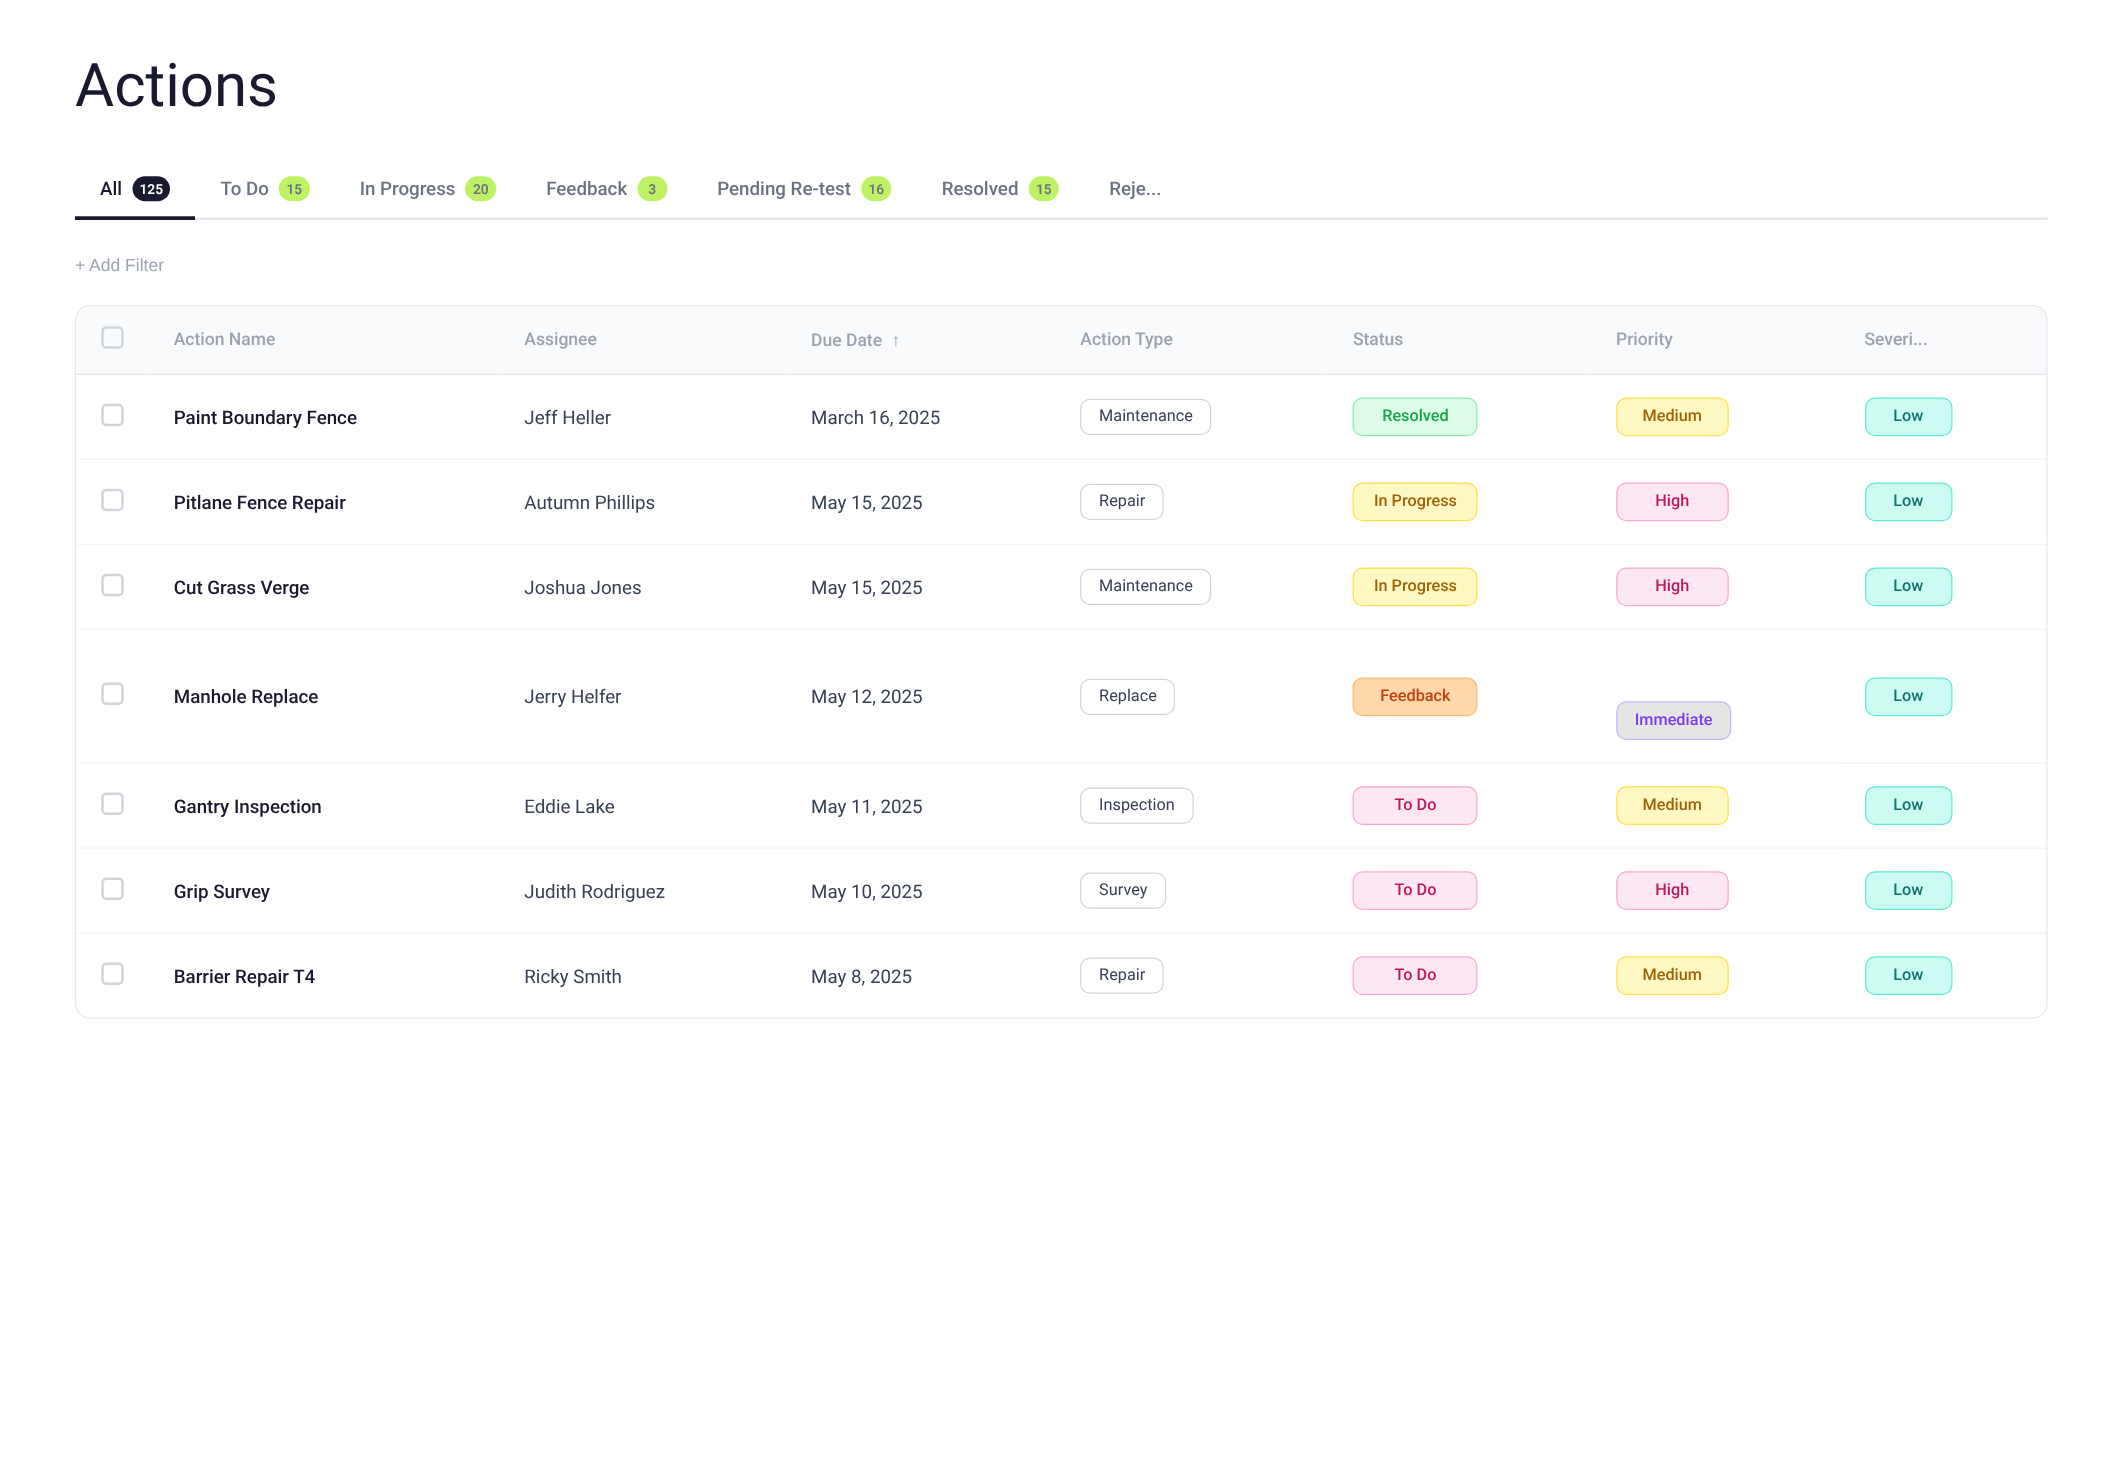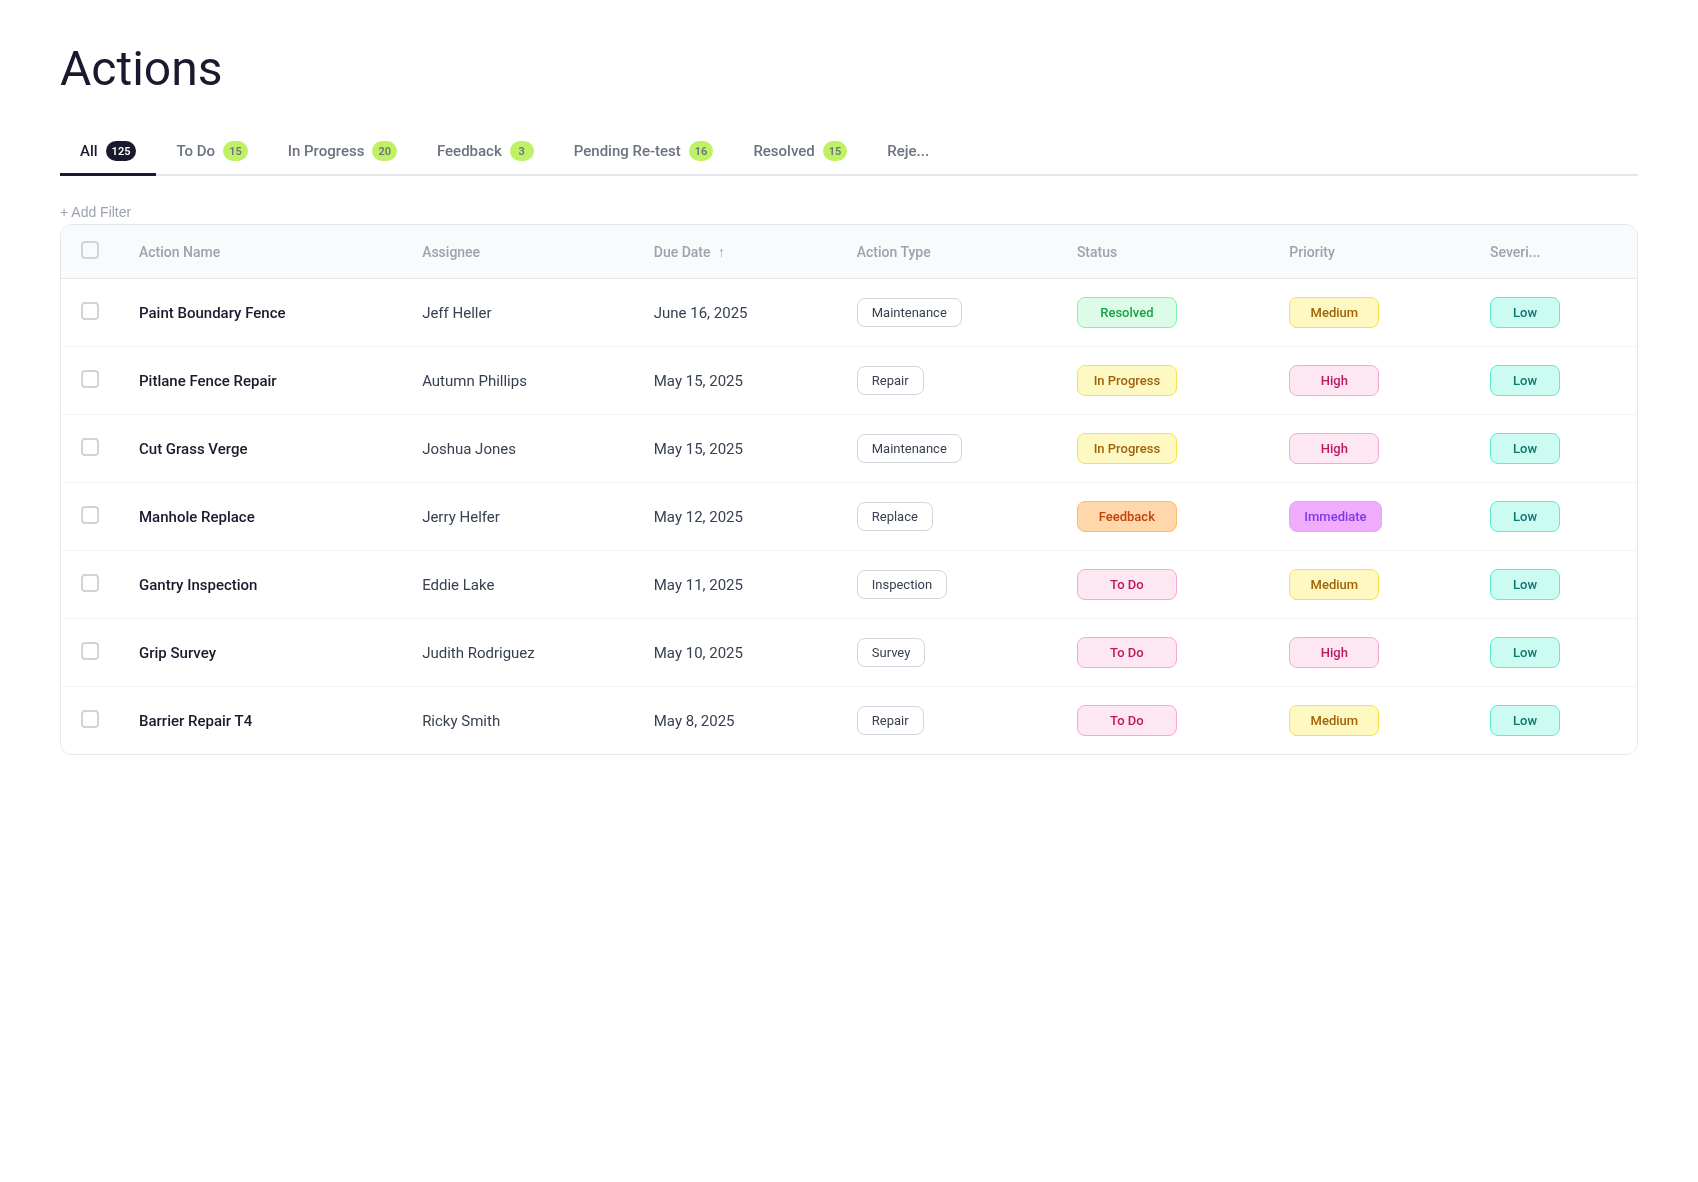--- a/index.html
+++ b/index.html
@@ -67,20 +67,21 @@
       color: white;
     }
 
     .tab:not(.active) .tab-badge {
       background: #bef264;
       color: #6b7280;
     }
 
     
     .filter-row {
+      margin-bottom: 20px;
     }
 
     .add-filter-btn {
       display: inline-flex;
       align-items: center;
       gap: 6px;
       color: #9ca3af;
       font-size: 14px;
       cursor: pointer;
       background: none;
@@ -227,23 +228,24 @@
       border: 1.5px solid #fde047;
     }
 
     .priority-high {
       background: #fce7f3;
       color: #be185d;
       border: 1.5px solid #f9a8d4;
     }
 
     .priority-immediate {
-      background: #f0abfc;
+      background: #e5e5e5;
       color: #7c3aed;
       border: 1.5px solid #c4b5fd;
+      margin-top: 39px;
     }
 
     .priority-low {
       background: #d1fae5;
       color: #065f46;
       border: 1.5px solid #6ee7b7;
     }
 
     
     .severity-badge {
@@ -327,21 +329,21 @@
             <th>Status</th>
             <th>Priority</th>
             <th style="max-width: 120px; overflow: hidden;">Severi...</th>
           </tr>
       </thead>
       <tbody id="table-body">
       <tr>
             <td class="checkbox-col"><div class="checkbox"></div></td>
             <td><span class="action-name">Paint Boundary Fence</span></td>
             <td class="assignee-name">Jeff Heller</td>
-            <td class="due-date">June 16, 2025</td>
+            <td class="due-date">March 16, 2025</td>
             <td><span class="type-badge">Maintenance</span></td>
             <td><span class="status-badge status-resolved">Resolved</span></td>
             <td><span class="priority-badge priority-medium">Medium</span></td>
             <td class="severity-col"><span class="severity-badge severity-low">Low</span></td>
           </tr>
           <tr>
             <td class="checkbox-col"><div class="checkbox"></div></td>
             <td><span class="action-name">Pitlane Fence Repair</span></td>
             <td class="assignee-name">Autumn Phillips</td>
             <td class="due-date">May 15, 2025</td>

